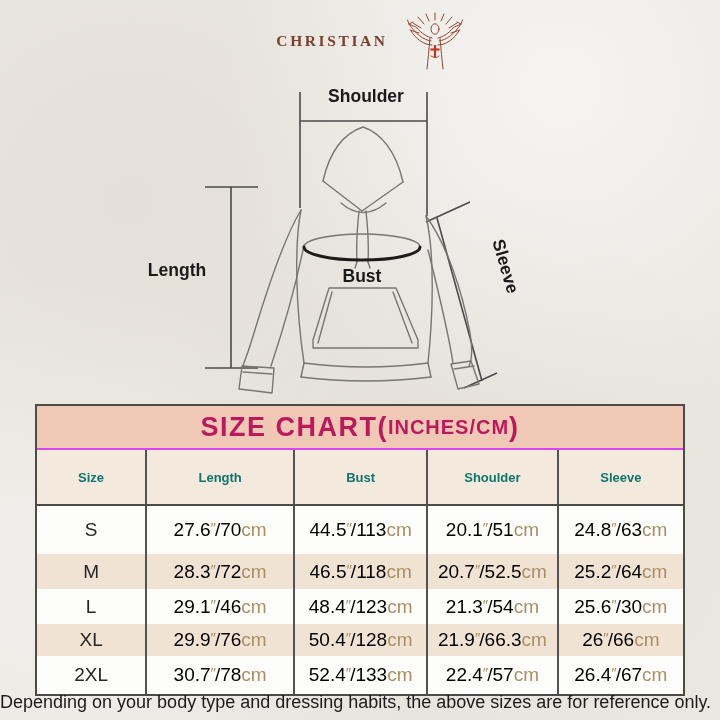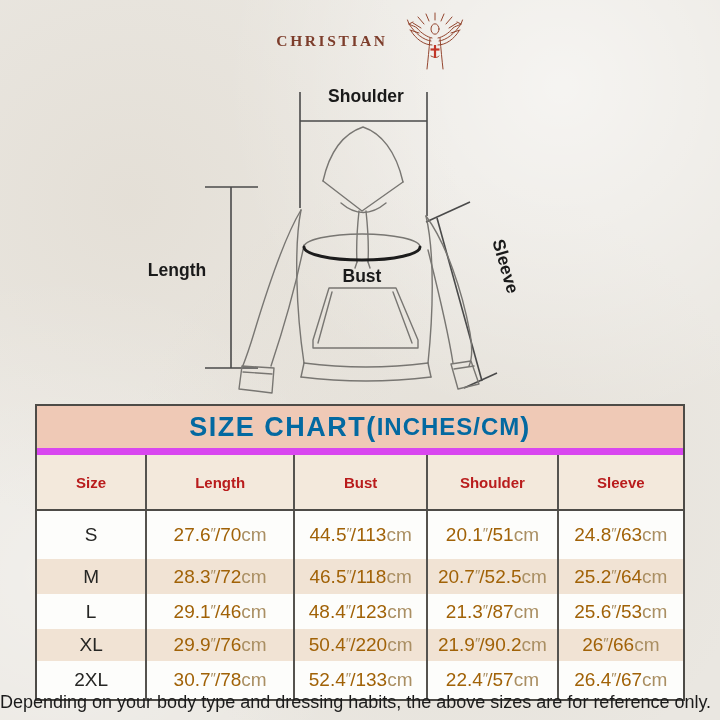--- a/index.html
+++ b/index.html
@@ -22,37 +22,37 @@
   
   .diagram{position:absolute;top:75px;left:0;width:720px;height:330px;}
   .diagram svg{display:block;}
   .measure{stroke:#4a4a4a;stroke-width:1.6;fill:none;}
   .garment{stroke:#787672;stroke-width:1.4;fill:none;stroke-linejoin:round;stroke-linecap:round;}
   .garment-dark{stroke:#1c1c1c;stroke-width:3;fill:none;stroke-linecap:round;}
   .diag-label{font-family:"Liberation Sans",sans-serif;font-size:17.5px;font-weight:700;fill:#1a1a1a;}
   
   .table-wrap{position:absolute;left:35px;top:404px;width:650px;
     border:2px solid #4d4b47;background:#fdfdfb;box-sizing:border-box;}
-  .chart-title{height:42px;background:#efc9b6;border-bottom:7px solid #d946ef;
+  .chart-title{height:42px;background:#efc9b6;border-bottom:2px solid #d946ef;
     display:flex;align-items:center;justify-content:center;
-    color:#0369a1;font-weight:700;letter-spacing:1.5px;}
+    color:#be185d;font-weight:700;letter-spacing:1.5px;}
   .chart-title .big{font-size:27px;}
-  .chart-title .small{font-size:24px;letter-spacing:1px;}
+  .chart-title .small{font-size:20px;letter-spacing:1px;}
   table{border-collapse:collapse;width:100%;table-layout:fixed;}
   col.c1{width:16.9%;}col.c2{width:22.9%;}col.c3{width:20.6%;}col.c4{width:20.2%;}col.c5{width:19.4%;}
-  th{height:52px;background:#f3e9dc;font-size:15px;font-weight:700;color:#b91c1c;
+  th{height:52px;background:#f3e9dc;font-size:13px;font-weight:700;color:#0f766e;
      border-bottom:2px solid #4d4b47;}
   th + th, td + td{border-left:2px solid #55534f;}
   td{text-align:center;font-size:19px;color:#262624;}
   tbody tr:nth-child(1) td{height:46px;background:#fdfdfb;}
   tbody tr:nth-child(2) td{height:33px;background:#f1e3d4;}
   tbody tr:nth-child(3) td{height:33px;background:#fdfdfb;}
   tbody tr:nth-child(4) td{height:30px;background:#f1e3d4;}
   tbody tr:nth-child(5) td{height:36px;background:#fdfdfb;}
-  .num{color:#a16207;}
+  .num{color:#000000;}
   .unit{color:#aa8f63;}
   .unit-in{font-size:0.8em;vertical-align:0.18em;letter-spacing:-1px;}
   
   .footer{position:absolute;top:692px;left:0;width:100%;text-align:left;
     font-size:18px;color:#1b1b1b;}
 </style>
 </head>
 <body>
 
 <div class="logo-row">
@@ -190,28 +190,28 @@
           <td>M</td>
           <td><span class="num">28.3</span><span class="unit unit-in">″</span><span class="num">/</span><span class="num">72</span><span class="unit">cm</span></td>
           <td><span class="num">46.5</span><span class="unit unit-in">″</span><span class="num">/</span><span class="num">118</span><span class="unit">cm</span></td>
           <td><span class="num">20.7</span><span class="unit unit-in">″</span><span class="num">/</span><span class="num">52.5</span><span class="unit">cm</span></td>
           <td><span class="num">25.2</span><span class="unit unit-in">″</span><span class="num">/</span><span class="num">64</span><span class="unit">cm</span></td>
         </tr>
         <tr>
           <td>L</td>
           <td><span class="num">29.1</span><span class="unit unit-in">″</span><span class="num">/</span><span class="num">46</span><span class="unit">cm</span></td>
           <td><span class="num">48.4</span><span class="unit unit-in">″</span><span class="num">/</span><span class="num">123</span><span class="unit">cm</span></td>
-          <td><span class="num">21.3</span><span class="unit unit-in">″</span><span class="num">/</span><span class="num">87</span><span class="unit">cm</span></td>
-          <td><span class="num">25.6</span><span class="unit unit-in">″</span><span class="num">/</span><span class="num">53</span><span class="unit">cm</span></td>
+          <td><span class="num">21.3</span><span class="unit unit-in">″</span><span class="num">/</span><span class="num">54</span><span class="unit">cm</span></td>
+          <td><span class="num">25.6</span><span class="unit unit-in">″</span><span class="num">/</span><span class="num">30</span><span class="unit">cm</span></td>
         </tr>
         <tr>
           <td>XL</td>
           <td><span class="num">29.9</span><span class="unit unit-in">″</span><span class="num">/</span><span class="num">76</span><span class="unit">cm</span></td>
-          <td><span class="num">50.4</span><span class="unit unit-in">″</span><span class="num">/</span><span class="num">220</span><span class="unit">cm</span></td>
-          <td><span class="num">21.9</span><span class="unit unit-in">″</span><span class="num">/</span><span class="num">90.2</span><span class="unit">cm</span></td>
+          <td><span class="num">50.4</span><span class="unit unit-in">″</span><span class="num">/</span><span class="num">128</span><span class="unit">cm</span></td>
+          <td><span class="num">21.9</span><span class="unit unit-in">″</span><span class="num">/</span><span class="num">66.3</span><span class="unit">cm</span></td>
           <td><span class="num">26</span><span class="unit unit-in">″</span><span class="num">/</span><span class="num">66</span><span class="unit">cm</span></td>
         </tr>
         <tr>
           <td>2XL</td>
           <td><span class="num">30.7</span><span class="unit unit-in">″</span><span class="num">/</span><span class="num">78</span><span class="unit">cm</span></td>
           <td><span class="num">52.4</span><span class="unit unit-in">″</span><span class="num">/</span><span class="num">133</span><span class="unit">cm</span></td>
           <td><span class="num">22.4</span><span class="unit unit-in">″</span><span class="num">/</span><span class="num">57</span><span class="unit">cm</span></td>
           <td><span class="num">26.4</span><span class="unit unit-in">″</span><span class="num">/</span><span class="num">67</span><span class="unit">cm</span></td>
         </tr>
       </tbody>

